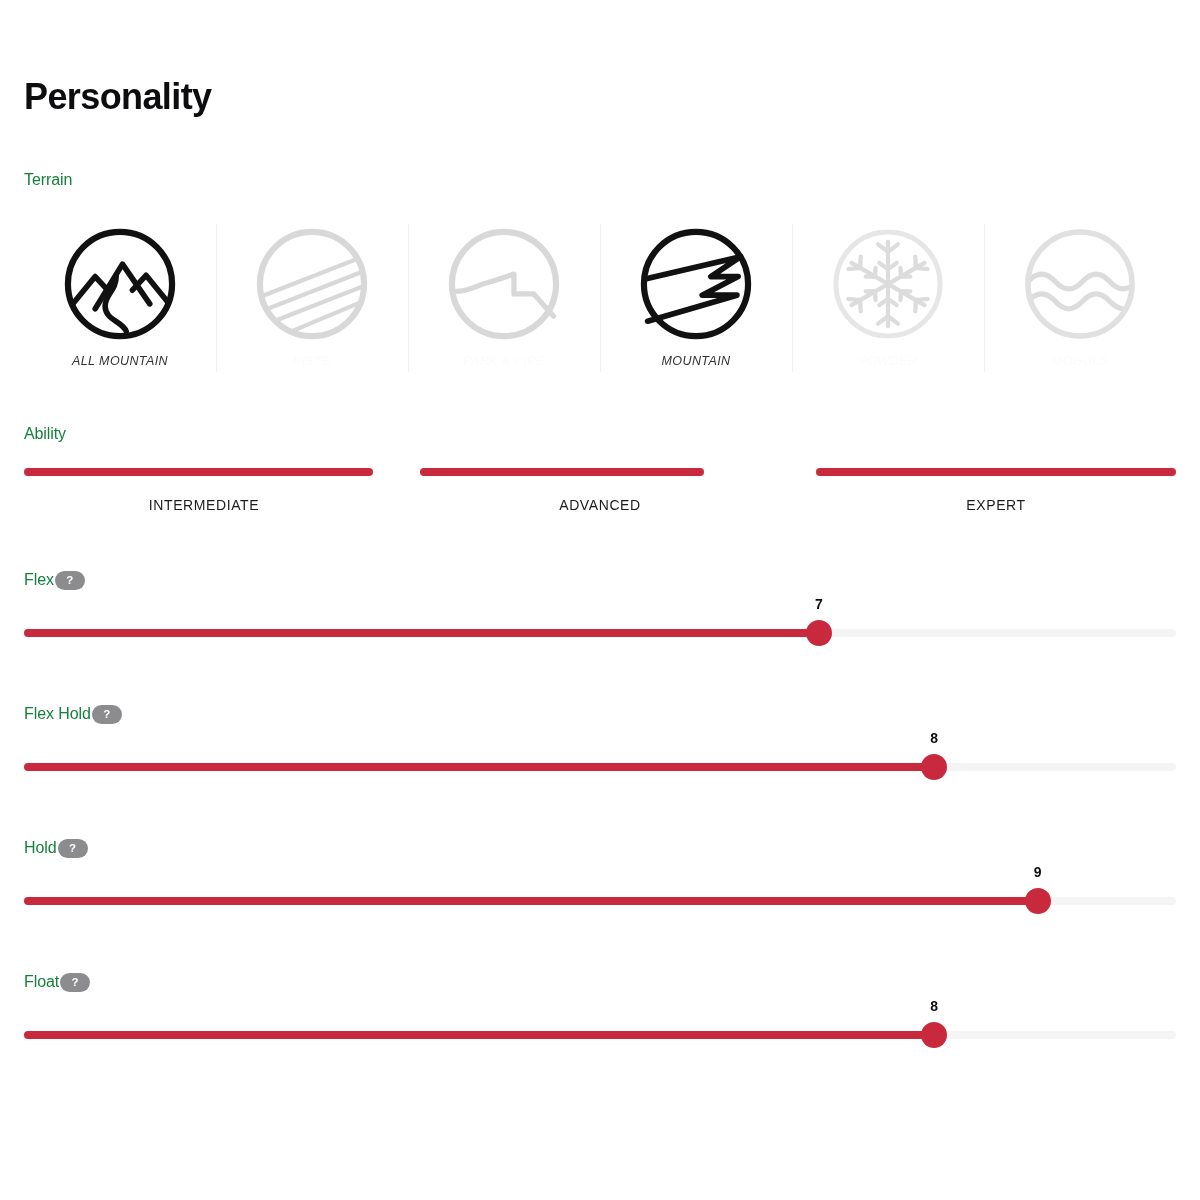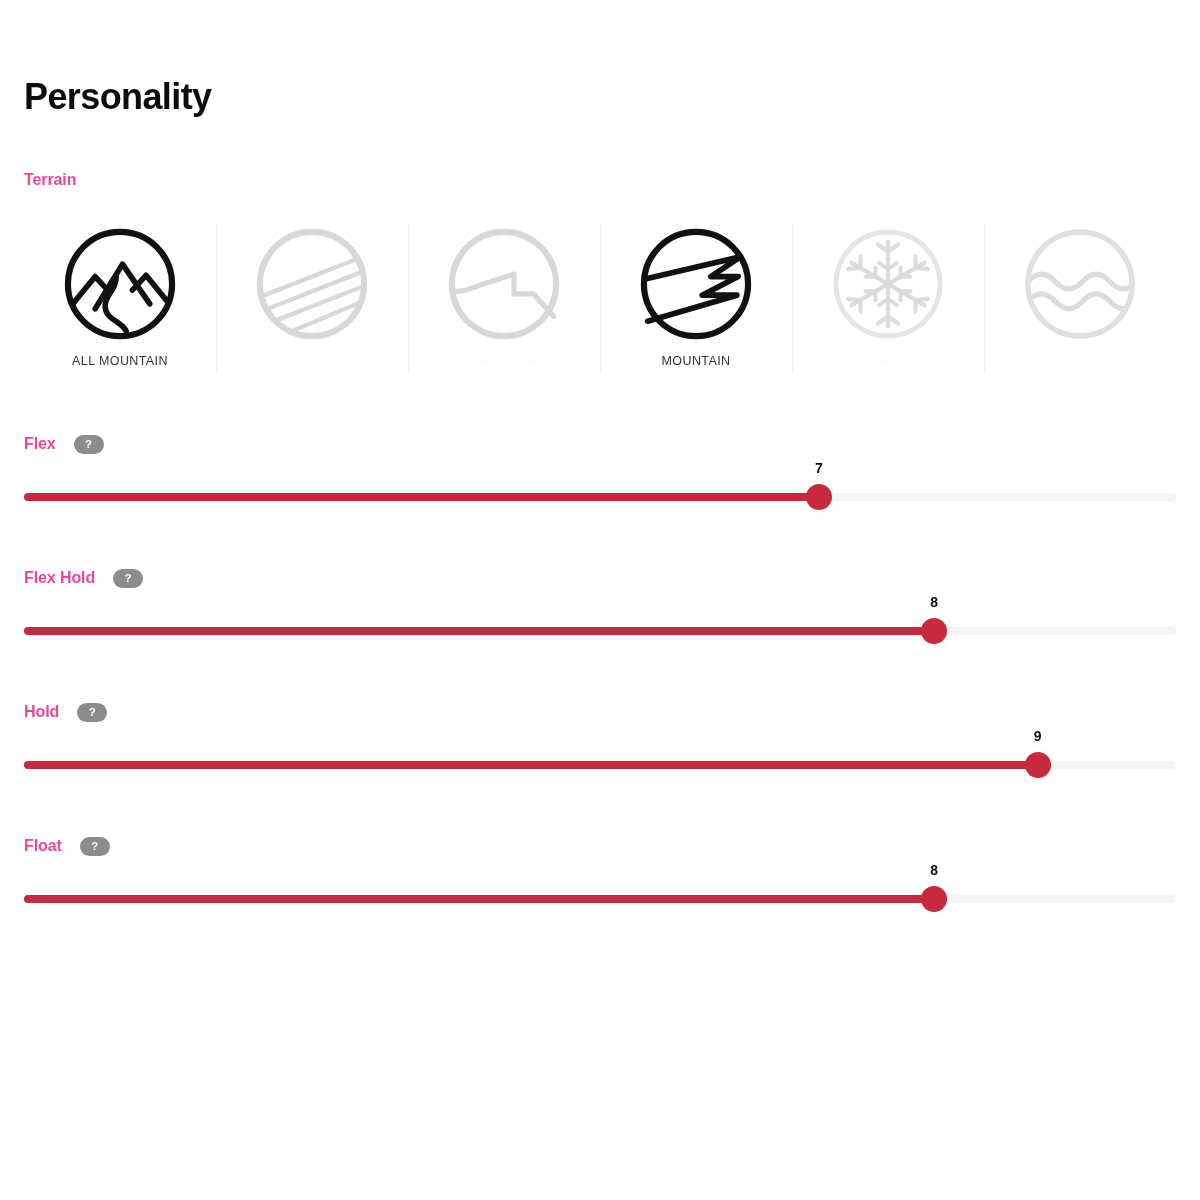--- a/index.html
+++ b/index.html
@@ -30,22 +30,22 @@
     letter-spacing: -0.6px;
     color: #0d0d0f;
     margin: 0;
     padding-top: 76px;
     line-height: 42px;
   }
 
   
   .section-heading {
     font-size: 16px;
-    font-weight: bold;
-    color: #ec4899;
+    font-weight: normal;
+    color: #15803d;
     letter-spacing: -0.1px;
     line-height: 20px;
   }
 
   
   .terrain-block { margin-top: 52px; }
   .terrain-row {
     margin-top: 28px;
     display: flex;
     align-items: flex-start;
@@ -76,20 +76,21 @@
     height: 124px;
     display: block;
   }
   .terrain-label {
     margin-top: 8px;
     font-size: 12.5px;
     letter-spacing: 0.4px;
     line-height: 15px;
     text-align: center;
     white-space: nowrap;
+    font-style: italic;
   }
   .terrain-item.active .terrain-label { color: #333336; }
   .terrain-item.inactive .terrain-label { color: #fbfbfb; }
 
   
   .ability-block { margin-top: 46px; }
   .ability-row {
     margin-top: 24px;
     display: flex;
     width: 1152px;
@@ -114,21 +115,21 @@
     color: #1c1c1f;
     text-align: center;
     line-height: 18px;
   }
 
   
   .rating-block { margin-top: 56px; }
   .rating-header {
     display: flex;
     align-items: center;
-    gap: 18px;
+    gap: 1px;
     margin-top: 24px;
   }
   .help-badge {
     display: inline-flex;
     align-items: center;
     justify-content: center;
     width: 30px;
     height: 19px;
     border-radius: 10px;
     background: #8c8c8e;
@@ -291,20 +292,41 @@
             <path d="M8 48 Q19 36 30 48 T52 48 T74 48 T96 48"></path>
             <path d="M8 64 Q19 52 30 64 T52 64 T74 64 T96 64"></path>
           </g>
         </svg>
         <div class="terrain-label">MOGULS</div>
       </div>
 
     </div>
   </div>
 
+  <div class="ability-block">
+    <div class="section-heading">Ability</div>
+    <div class="ability-row">
+
+      <div class="ability-item">
+        <div class="ability-bar" style="width:97%"></div>
+        <div class="ability-label">INTERMEDIATE</div>
+      </div>
+
+      <div class="ability-item">
+        <div class="ability-bar" style="width:79%"></div>
+        <div class="ability-label">ADVANCED</div>
+      </div>
+
+      <div class="ability-item">
+        <div class="ability-bar" style="width:100%"></div>
+        <div class="ability-label">EXPERT</div>
+      </div>
+
+    </div>
+  </div>
 
   <div class="rating-block">
     <div class="rating-header">
       <span class="section-heading">Flex</span>
       <span class="help-badge">?</span>
     </div>
     <div class="rating-track-wrap">
       <div class="rating-track"></div>
       <div class="rating-fill" style="width:69%"></div>
       <div class="rating-value" style="left:69%">7</div>

